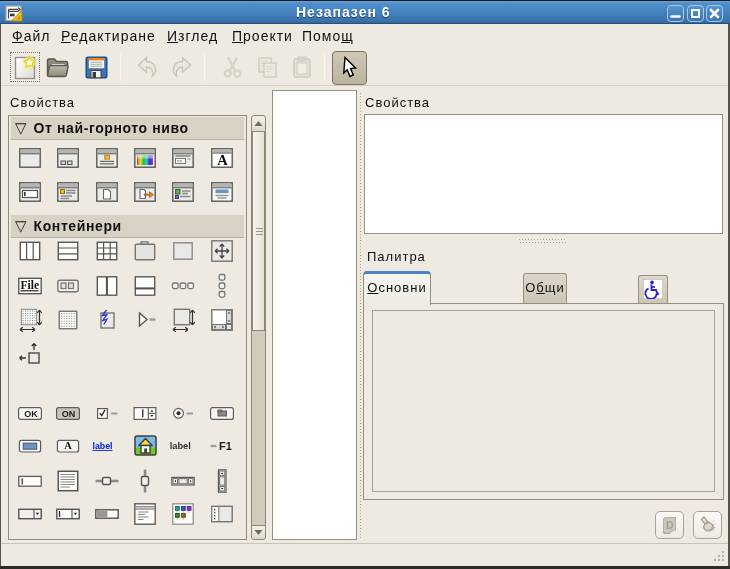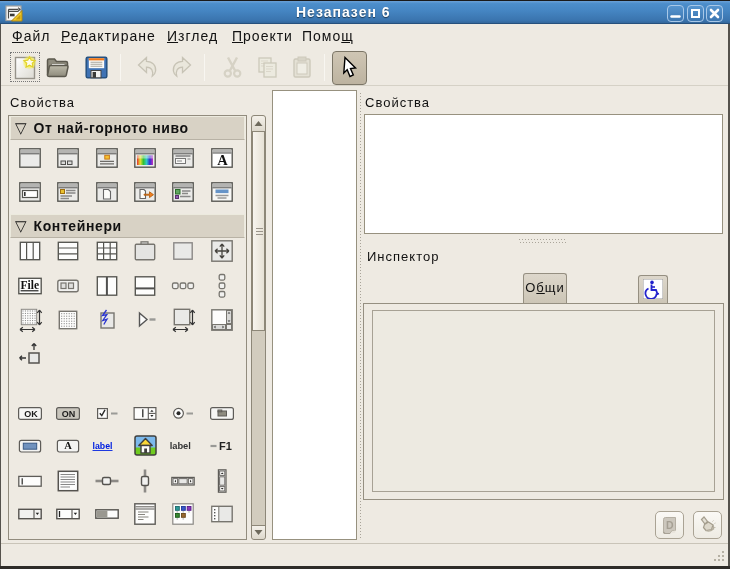--- a/index.html
+++ b/index.html
@@ -588,22 +588,23 @@
       <svg width="13" height="14" viewBox="0 0 13 14">
           <path d="M2.5 4 L6.5 9 L10.5 4 Z" fill="#6e6a5c"></path>
         </svg>
     </div>
   </div>
   <div id="canvas"></div>
   <div id="vgrip"></div>
   <div id="insplabel">Свойства</div>
   <div id="inspbox"></div>
   <div id="hgrip"></div>
-  <div id="proplabel">Инспектор</div>
-
+  <div id="proplabel">Палитра</div>
+
+  <div class="tab" id="tab1"><u>О</u>сновни</div>
   <div class="tab" style="left:523px;width:44px">О<u>б</u>щи</div>
   <div class="tab" style="left:638px;width:30px;height:28px;top:275px">
     <svg style="margin-top:3px" width="20" height="20" viewBox="0 0 20 20">
       <rect x="0" y="0" width="20" height="20" fill="#fff" stroke="#999"></rect>
       <circle cx="9" cy="3.4" r="1.8" fill="#2222cc"></circle>
       <path d="M8.5 5.5 L8.5 11 L13 11 L14.5 15 L16 14.5" stroke="#2222cc" stroke-width="1.8" fill="none"></path>
       <path d="M8.7 8 L12 8" stroke="#2222cc" stroke-width="1.6"></path>
       <path d="M5.5 9.5 A5.5 5.5 0 1 0 13.5 14.5" stroke="#2222cc" stroke-width="1.7" fill="none"></path>
     </svg>
   </div>

